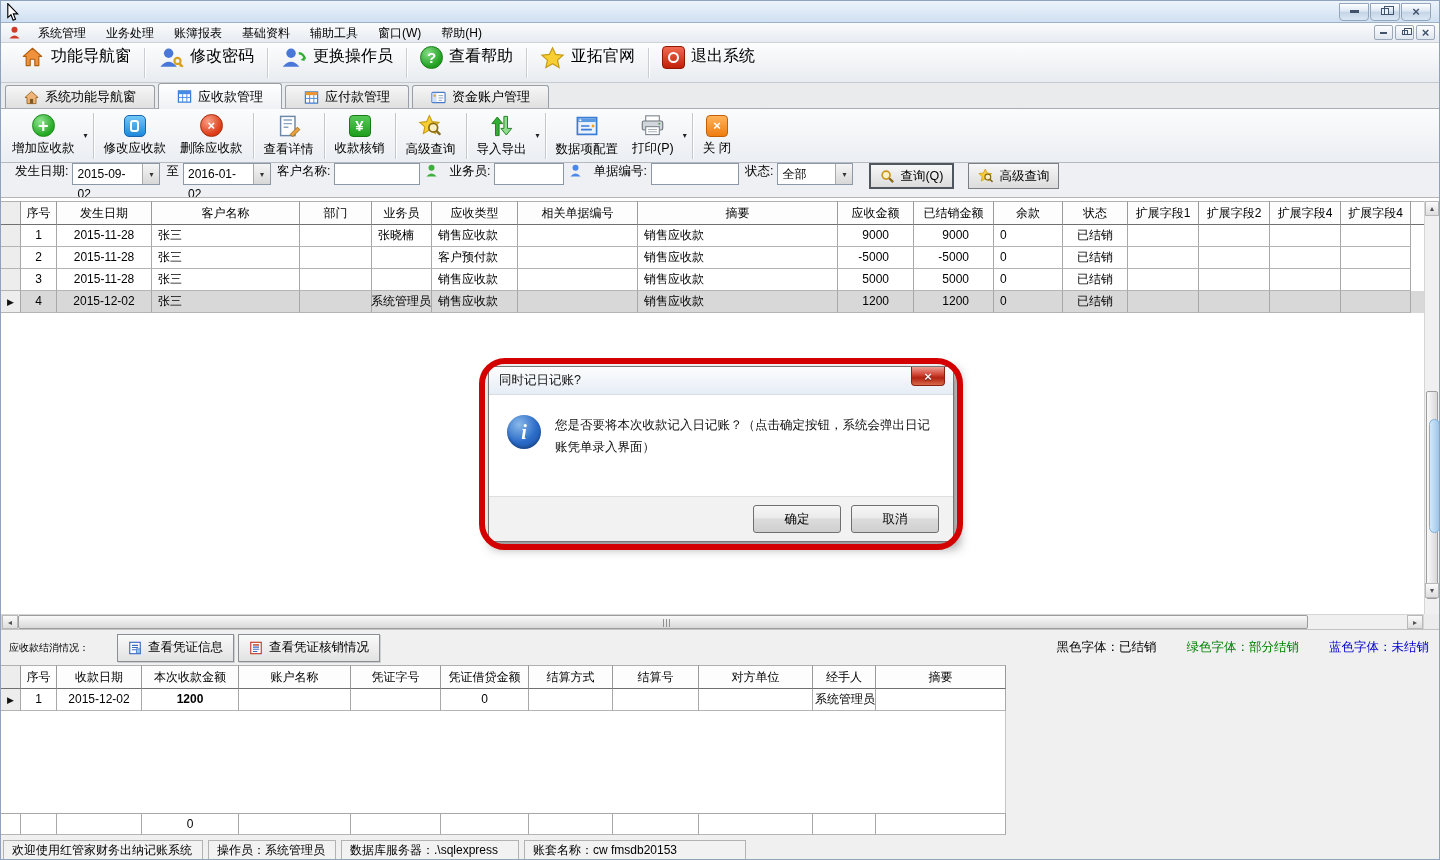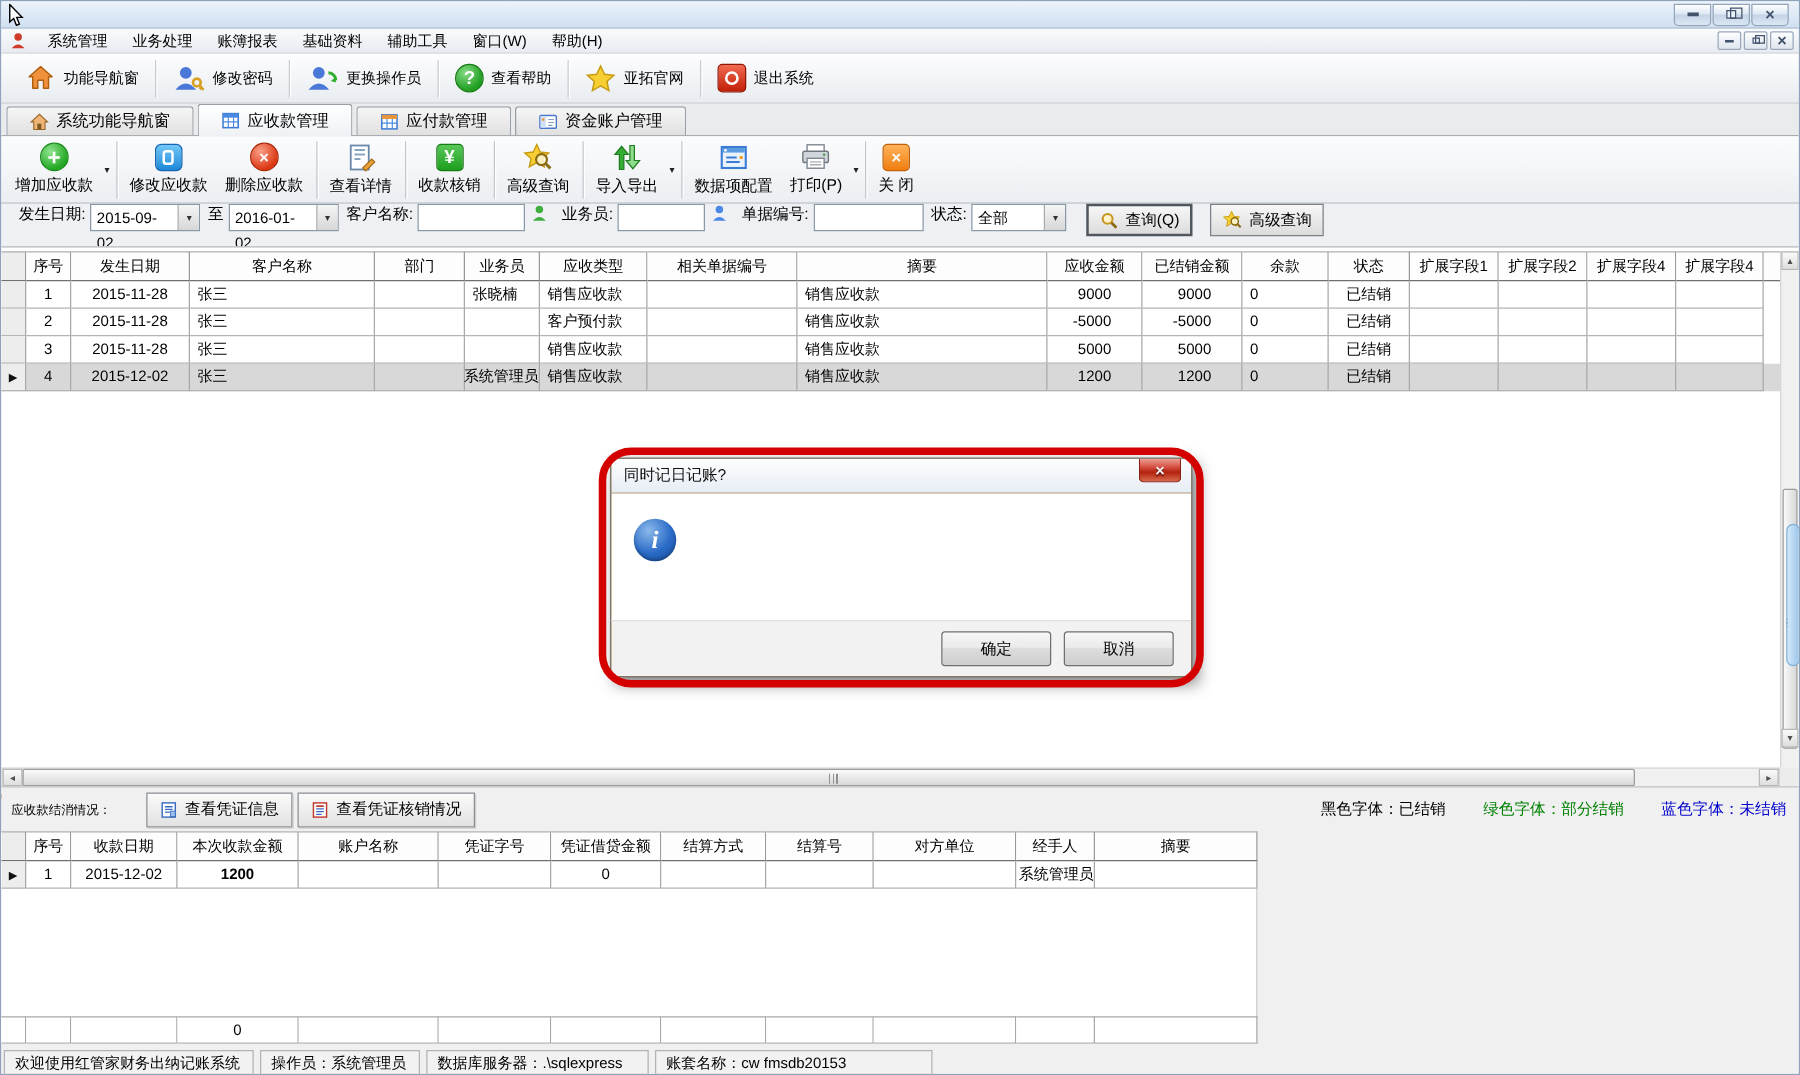--- a/index.html
+++ b/index.html
@@ -21,21 +21,21 @@
   .menubar { position:absolute; top:22px; left:0; right:0; height:20px; background:linear-gradient(#fafbfc,#e7ebf1); border-bottom:1px solid #cdd2d9; display:flex; align-items:center; padding-left:6px; }
   .menu-item { padding:0 10px; height:18px; line-height:18px; font-size:12px; cursor:default; }
   .mdi-btns { margin-left:auto; display:flex; gap:2px; margin-right:4px; }
   .mdi-btn { width:19px; height:15px; border:1px solid #9aa8ba; border-radius:2px; background:linear-gradient(#fdfdfe,#dfe6ee); display:flex; align-items:center; justify-content:center; color:#41526b; font-size:9px; }
   .bar-glyph-s { width:7px; height:2px; background:#41526b; }
   .restore-glyph-s { position:relative; width:6px; height:5px; border:1px solid #41526b; }
   .restore-glyph-s::before { content:""; position:absolute; left:1px; top:-3px; width:6px; height:5px; border:1px solid #41526b; }
 
   
   .toolbar1 { position:absolute; top:42px; left:0; right:0; height:40px; background:linear-gradient(#fdfdfe,#e8ecf0); border-bottom:1px solid #c6cad0; display:flex; align-items:center; padding-left:6px; }
-  .tb1-btn { display:flex; align-items:center; gap:6px; padding:0 13px; height:34px; font-size:12px; cursor:default; }
+  .tb1-btn { display:flex; align-items:flex-start; gap:6px; padding:0 13px; height:34px; font-size:16px; cursor:default; }
   .t1sep { width:1px; height:30px; background:#c8cdd3; box-shadow:1px 0 0 #ffffff; }
 
   
   .tabbar { position:absolute; top:82px; left:0; right:0; height:26px; background:#e9ebed; display:flex; align-items:flex-end; padding-left:4px; border-bottom:1px solid #a8adb3; }
   .tab { display:flex; align-items:center; gap:6px; padding:0 18px; height:23px; margin-right:3px; background:linear-gradient(#f6f6f6,#e0e0e0); border:1px solid #999fa7; border-bottom:none; border-radius:3px 3px 0 0; font-size:13px; cursor:default; }
   .tab.active { height:26px; background:linear-gradient(#ffffff,#eef1f4); position:relative; z-index:2; margin-bottom:-1px; }
 
   
   .toolbar2 { position:absolute; top:108px; left:0; right:0; height:54px; background:linear-gradient(#fbfcfd,#ebeef2); border-bottom:1px solid #b6bac0; display:flex; align-items:center; padding-left:4px; }
   .t2grp { display:flex; align-items:center; }
@@ -613,20 +613,21 @@
     <span class="sseg s4">账套名称：cw fmsdb20153</span>
   </div>
 
   <div class="dialog">
     <div class="dlg-title">
       <span>同时记日记账?</span>
     </div>
     <div class="dlg-close g-x"></div>
     <div class="dlg-body">
       <span class="info-icon g-i"></span>
+      <span class="dlg-msg">您是否要将本次收款记入日记账？（点击确定按钮，系统会弹出日记账凭单录入界面）</span>
     </div>
     <div class="dlg-footer">
       <div class="dlg-btn">确定</div>
       <div class="dlg-btn">取消</div>
     </div>
   </div>
   <div class="dlg-annot"></div>
 
 </div>
 

